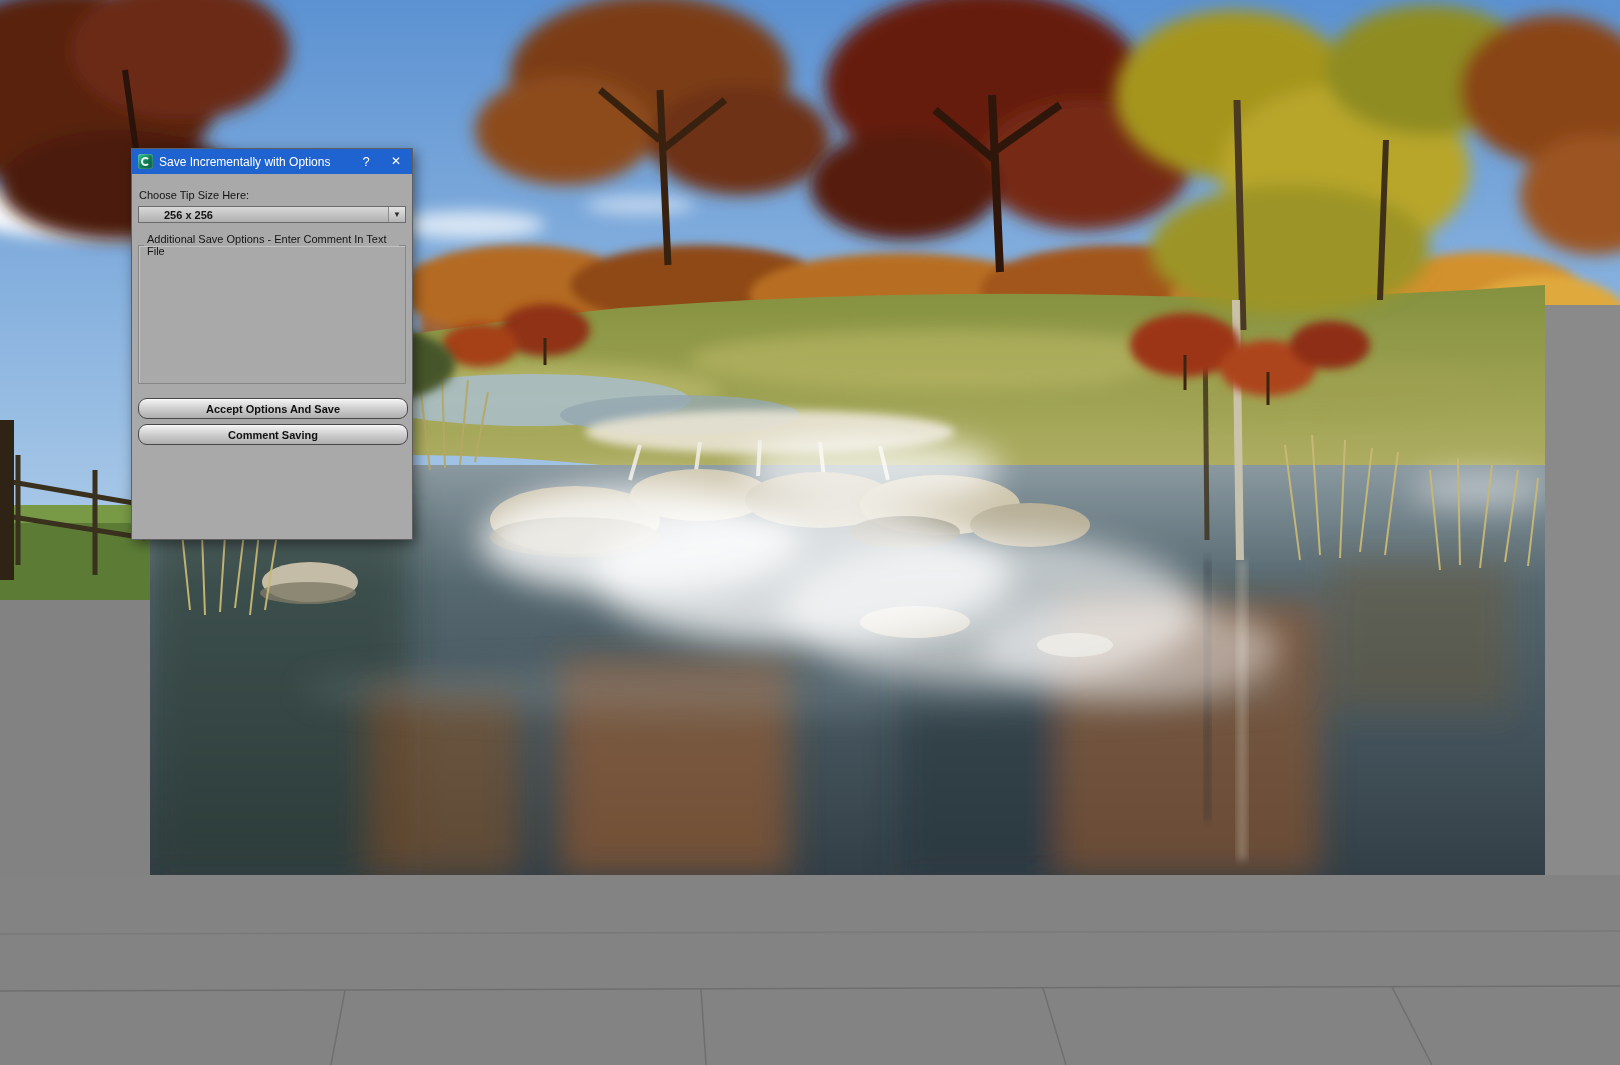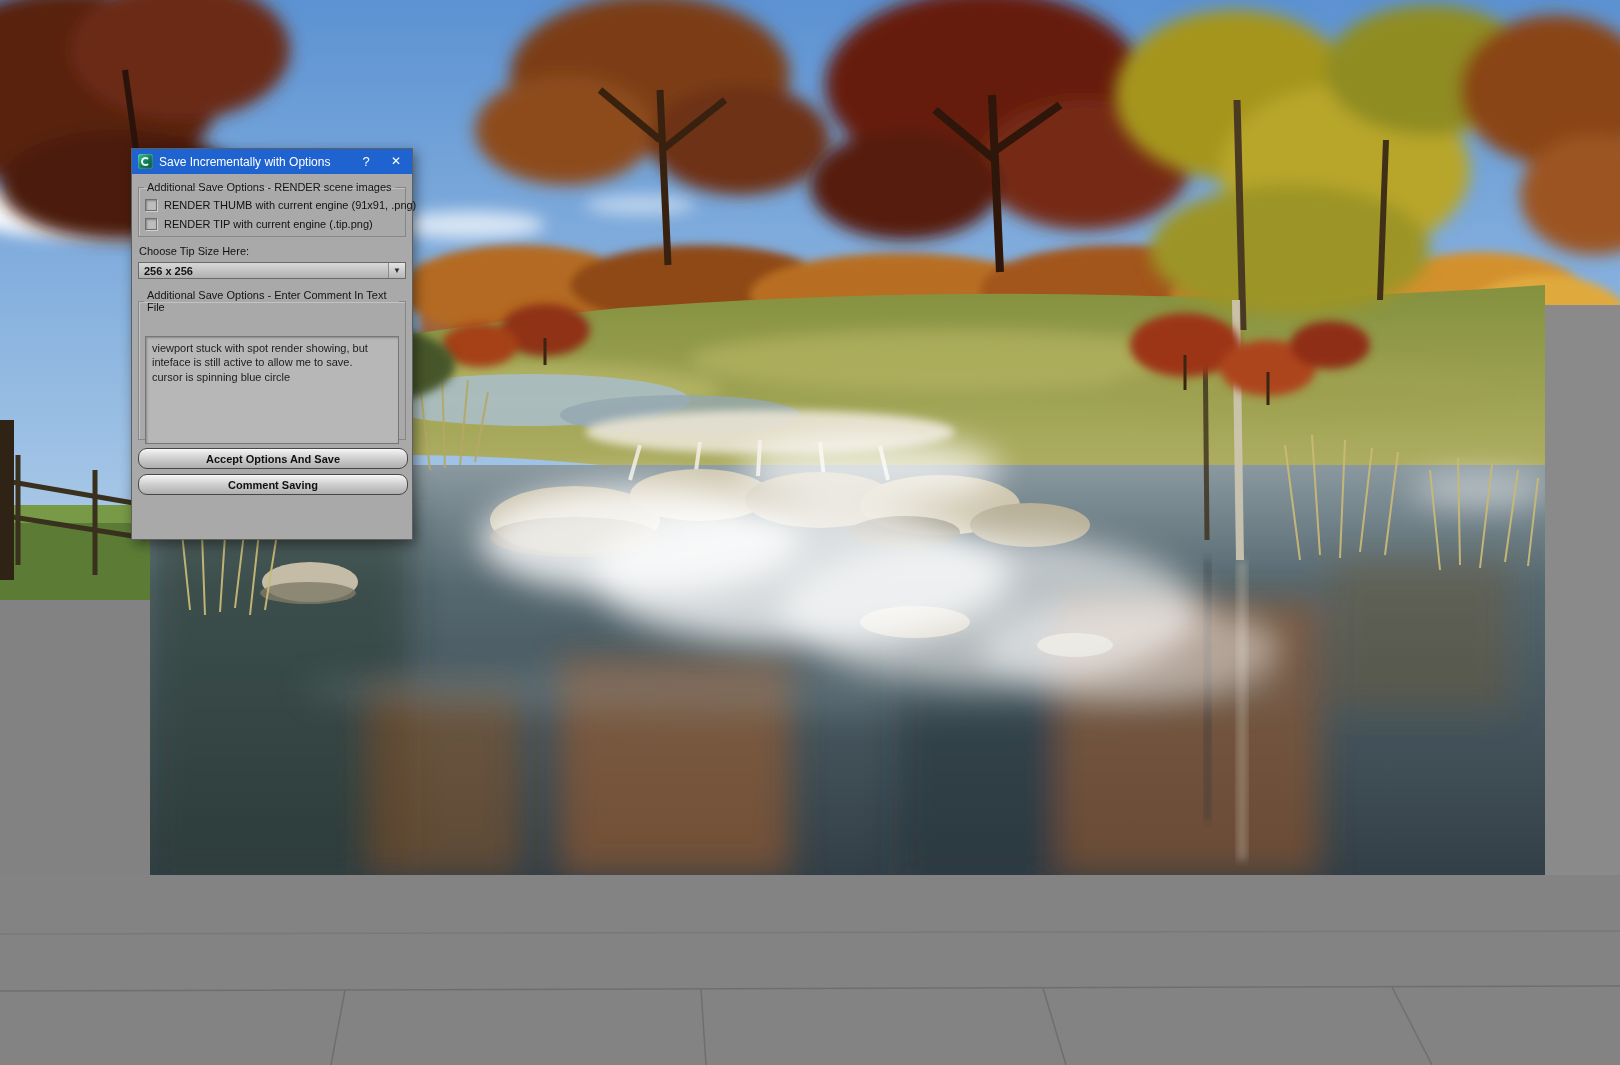--- a/index.html
+++ b/index.html
@@ -51,21 +51,21 @@
     width:12px; height:12px; flex:0 0 auto; background:#bdbdbd;
     border:1px solid #6f6f6f;
     box-shadow:inset 1px 1px 2px rgba(0,0,0,.3), 1px 1px 0 rgba(255,255,255,.45);
   }
   .check-label { white-space:nowrap; }
 
   .tip-label { margin:8px 1px 5px; }
 
   .dropdown {
     display:flex; align-items:stretch; height:17px; margin-bottom:10px;
-    border:1px solid #6b6b6b; background:linear-gradient(#d8d8d8,#b0b0b0);
+    border:1px solid #6b6b6b; background:linear-gradient(#d8d8d8,#b0b0b0);padding-left:20px;
   }
   .dropdown .value { flex:1; font-weight:bold; padding:1px 0 0 5px; line-height:15px; }
   .dd-btn {
     width:17px; display:flex; align-items:center; justify-content:center;
     border-left:1px solid #8b8b8b; background:linear-gradient(#e4e4e4,#b6b6b6);
     font-size:8px; color:#2d2d2d;
   }
 
   .comment-group { height:151px; }
   .textarea {
@@ -75,21 +75,21 @@
     white-space:pre-line; line-height:1.3; color:#1c1c1c; overflow:hidden;
   }
 
   .btn {
     display:block; width:270px; height:21px; margin:5px auto 0;
     border:1px solid #474747; border-radius:9px;
     background:linear-gradient(#f5f5f5,#d2d2d2 45%,#aeaeae);
     font-family:inherit; font-size:11px; font-weight:bold; color:#101010;
     box-shadow:inset 0 1px 0 rgba(255,255,255,.5);
   }
-  .btn.accept { margin-top:8px; }
+  .btn.accept { margin-top:14px; }
 </style>
 </head>
 <body>
 
 <div class="stage">
 
   <svg class="scene" viewBox="0 0 1620 1065" xmlns="http://www.w3.org/2000/svg">
     <defs>
       <linearGradient id="skyG" x1="0" x2="0" y1="0" y2="1">
         <stop offset="0" stop-color="#5c92d2"></stop>
@@ -288,44 +288,30 @@
   <div class="dialog">
     <div class="titlebar">
       <span class="app-icon"></span>
       <span class="title">Save Incrementally with Options</span>
       <button class="tb-btn help">?</button>
       <button class="tb-btn close">✕</button>
     </div>
 
     <div class="dialog-body">
 
-      <fieldset class="group">
-        <legend>Additional Save Options - RENDER scene images</legend>
-        <div class="check-row">
-          <span class="checkbox"></span>
-          <span class="check-label">RENDER THUMB with current engine (91x91, .png)</span>
-        </div>
-        <div class="check-row">
-          <span class="checkbox"></span>
-          <span class="check-label">RENDER TIP with current engine (.tip.png)</span>
-        </div>
-      </fieldset>
 
       <div class="tip-label">Choose Tip Size Here:</div>
 
       <div class="dropdown">
         <span class="value">256 x 256</span>
         <span class="dd-btn">▼</span>
       </div>
 
       <fieldset class="group comment-group">
         <legend>Additional Save Options - Enter Comment In Text File</legend>
-        <div class="textarea">viewport stuck with spot render showing, but
-inteface is still active to allow me to save.
-cursor is spinning blue circle</div>
       </fieldset>
 
       <button class="btn accept">Accept Options And Save</button>
       <button class="btn cancel">Comment Saving</button>
 
     </div>
   </div>
 
 </div>
 

